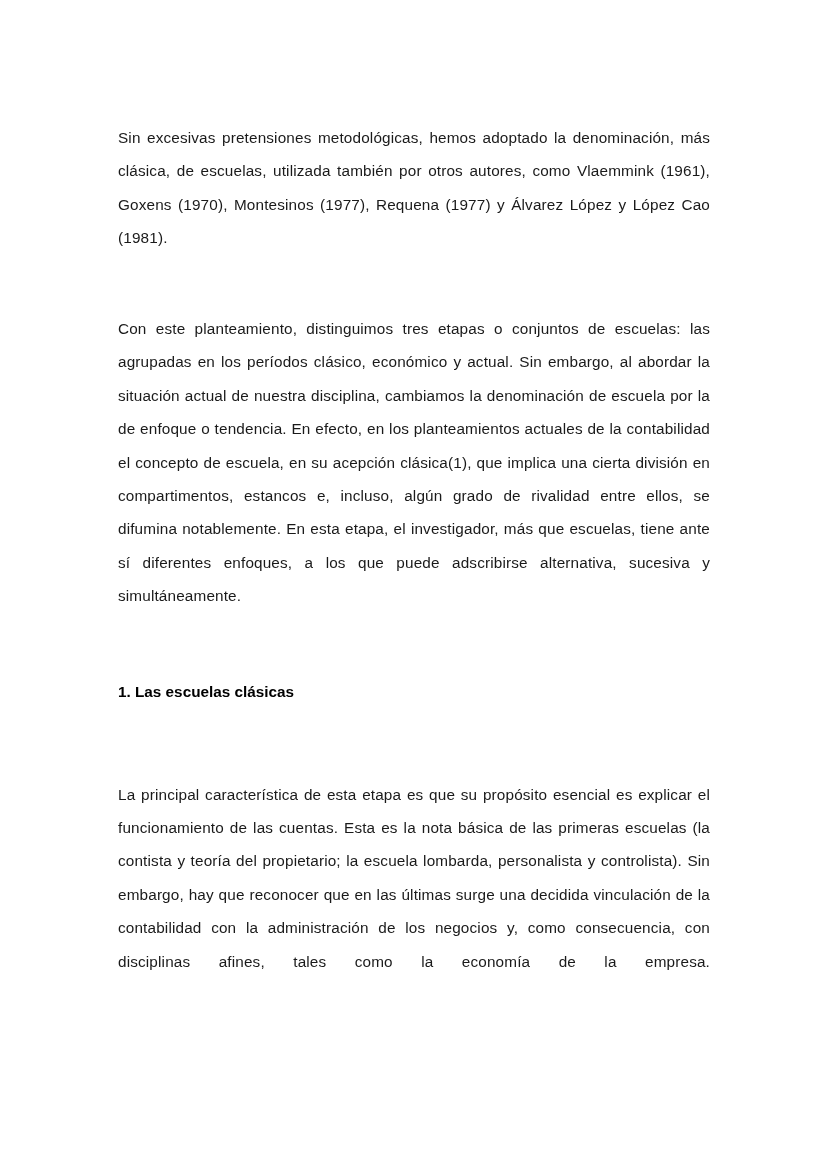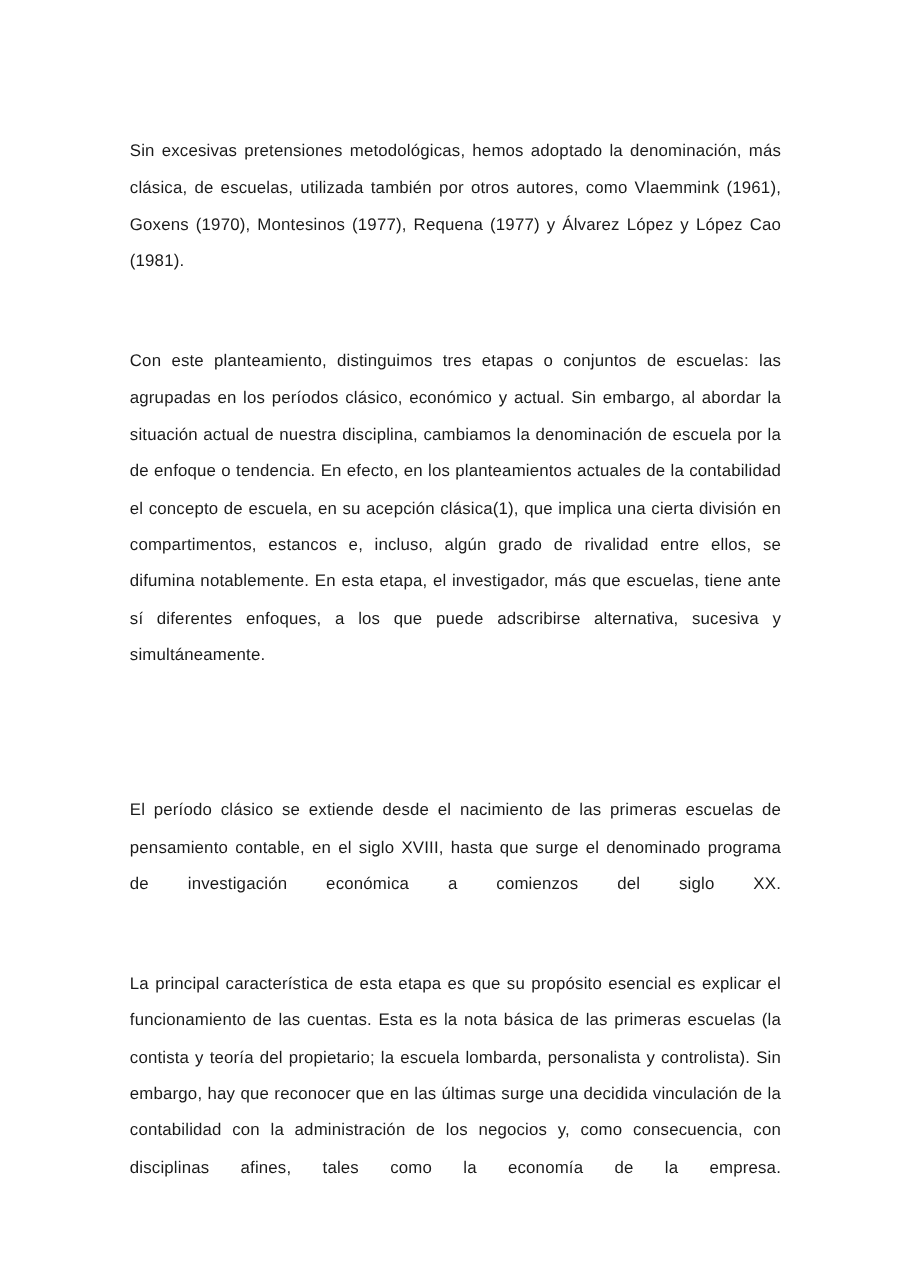--- a/index.html
+++ b/index.html
@@ -69,24 +69,24 @@
 
 <div id="page">
   <div id="content">
 
     <p class="para">Sin excesivas pretensiones metodológicas, hemos adoptado la denominación, más clásica, de escuelas, utilizada también por otros autores, como Vlaemmink (1961), Goxens (1970), Montesinos (1977), Requena (1977) y Álvarez López y López Cao (1981).</p>
 
     <p class="para">Con este planteamiento, distinguimos tres etapas o conjuntos de escuelas: las agrupadas en los períodos clásico, económico y actual. Sin embargo, al abordar la situación actual de nuestra disciplina, cambiamos la denominación de escuela por la de enfoque o tendencia. En efecto, en los planteamientos actuales de la contabilidad el concepto de escuela, en su acepción clásica(1), que implica una cierta división en compartimentos, estancos e, incluso, algún grado de rivalidad entre ellos, se difumina notablemente. En esta etapa, el investigador, más que escuelas, tiene ante sí diferentes enfoques, a los que puede adscribirse alternativa, sucesiva y simultáneamente.</p>
 
     <div class="spacer-sm"></div>
 
+    <h2 class="heading">1. Las escuelas clásicas</h2>
 
     <div class="spacer-md"></div>
 
 
     <div class="spacer-lg"></div>
 
-    <p class="para">El período clásico se extiende desde el nacimiento de las primeras escuelas de pensamiento contable, en el siglo XVIII, hasta que surge el denominado programa de investigación económica a comienzos del siglo XX.</p>
 
     <p class="para">La principal característica de esta etapa es que su propósito esencial es explicar el funcionamiento de las cuentas. Esta es la nota básica de las primeras escuelas (la contista y teoría del propietario; la escuela lombarda, personalista y controlista). Sin embargo, hay que reconocer que en las últimas surge una decidida vinculación de la contabilidad con la administración de los negocios y, como consecuencia, con disciplinas afines, tales como la economía de la empresa.</p>
 
   </div>
 </div>
 
 </body></html>

